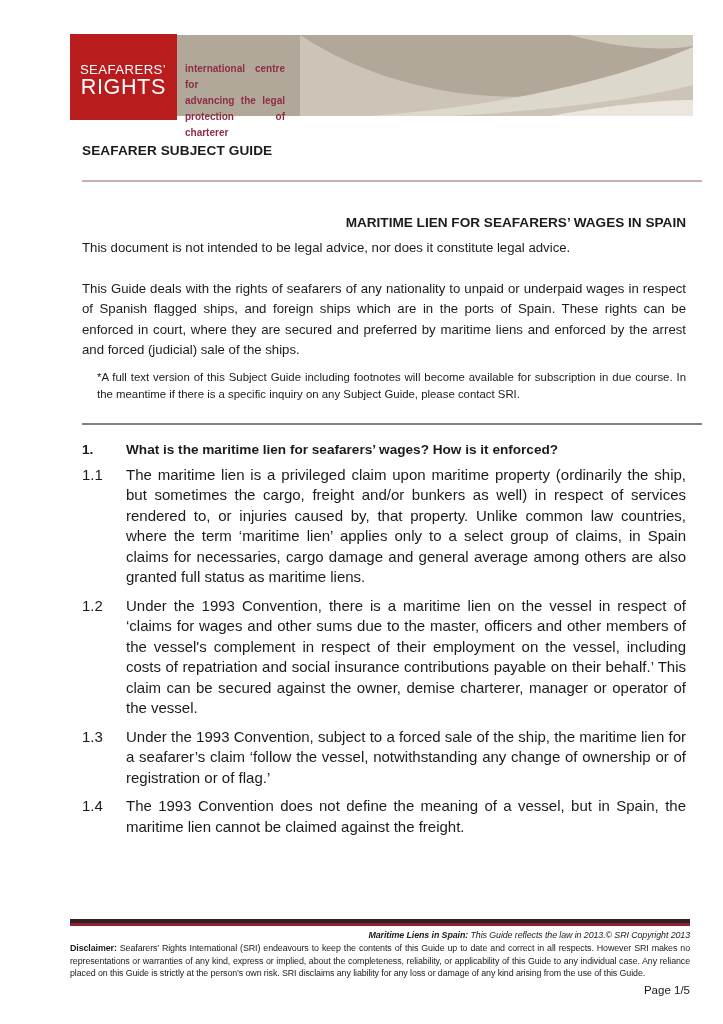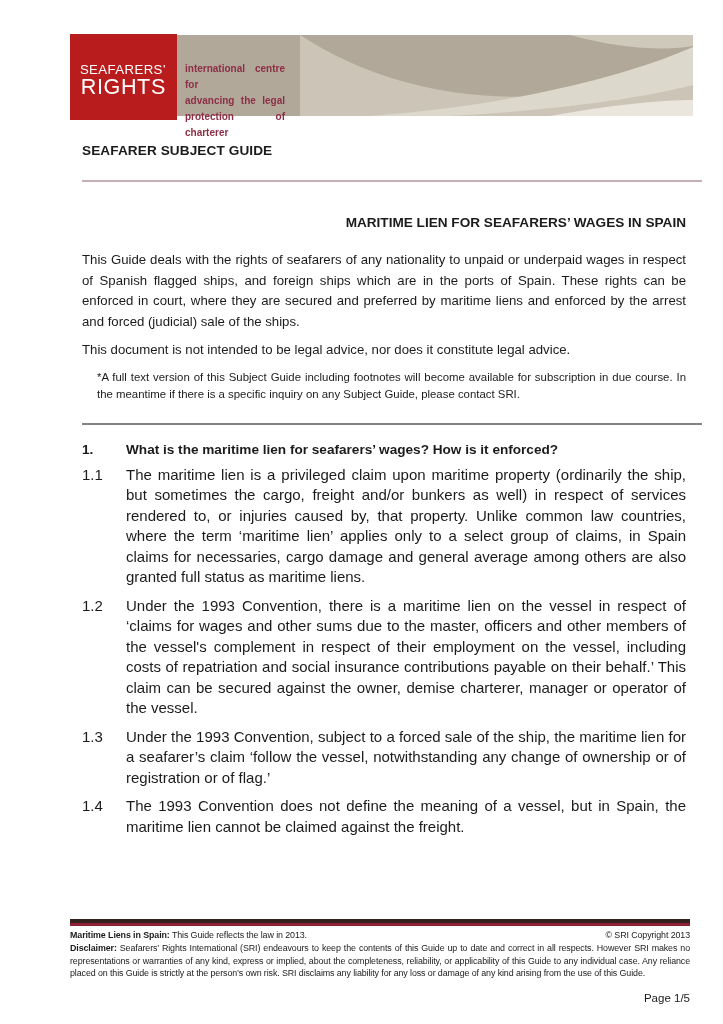--- a/index.html
+++ b/index.html
@@ -37,23 +37,23 @@
   .section-head .num{flex:none;width:44px;}
   .item{display:flex;font-size:15px;line-height:20.5px;margin:8px 16px 0 0;}
   .item .num{flex:none;width:44px;}
   .item .txt{flex:1;text-align:justify;}
 
   
   .footer-bar{position:absolute;left:70px;top:919px;width:620px;}
   .footer-bar .dark{height:4px;background:#33211f;}
   .footer-bar .maroon{height:3px;background:#8e2134;}
   .footer-text{position:absolute;left:70px;top:929px;width:620px;font-size:8.9px;line-height:12.8px;letter-spacing:-0.1px;}
-  .f-line1{display:flex;justify-content:space-between;}
+  .f-line1{display:flex;justify-content:flex-end;font-style:italic;}
   .f-disclaimer{text-align:justify;}
-  .f-page{text-align:right;font-size:11.5px;margin-top:12px;letter-spacing:0;}
+  .f-page{text-align:right;font-size:11.5px;margin-top:4px;letter-spacing:0;}
   b{font-weight:bold;}
 </style>
 </head>
 <body>
 
 <div class="page">
 
   <div class="banner">
     <svg viewBox="0 0 623 81" preserveAspectRatio="none">
       <rect x="0" y="0" width="623" height="81" fill="#b2a89a"></rect>
@@ -71,22 +71,22 @@
       <div>advancing the legal</div>
       <div>protection of charterer</div>
     </div>
   </div>
 
   <div class="content">
     <div class="kicker">SEAFARER SUBJECT GUIDE</div>
     <div class="rule-pink"></div>
     <div class="doc-title">MARITIME LIEN FOR SEAFARERS’ WAGES IN SPAIN</div>
 
+    <p class="body">This document is not intended to be legal advice, nor does it constitute legal advice.</p>
     <p class="body first">This Guide deals with the rights of seafarers of any nationality to unpaid or underpaid wages in respect of Spanish flagged ships, and foreign ships which are in the ports of Spain.  These rights can be enforced in court, where they are secured and preferred by maritime liens and enforced by the arrest and forced (judicial) sale of the ships.</p>
-    <p class="body">This document is not intended to be legal advice, nor does it constitute legal advice.</p>
 
     <div class="note">*A full text version of this Subject Guide including footnotes will become available for subscription in due course.  In the meantime if there is a specific inquiry on any Subject Guide, please contact SRI.</div>
 
     <div class="rule-gray"></div>
 
     <div class="section-head">
       <span class="num">1.</span>
       <span class="txt">What is the maritime lien for seafarers’ wages?  How is it enforced?</span>
     </div>
 

